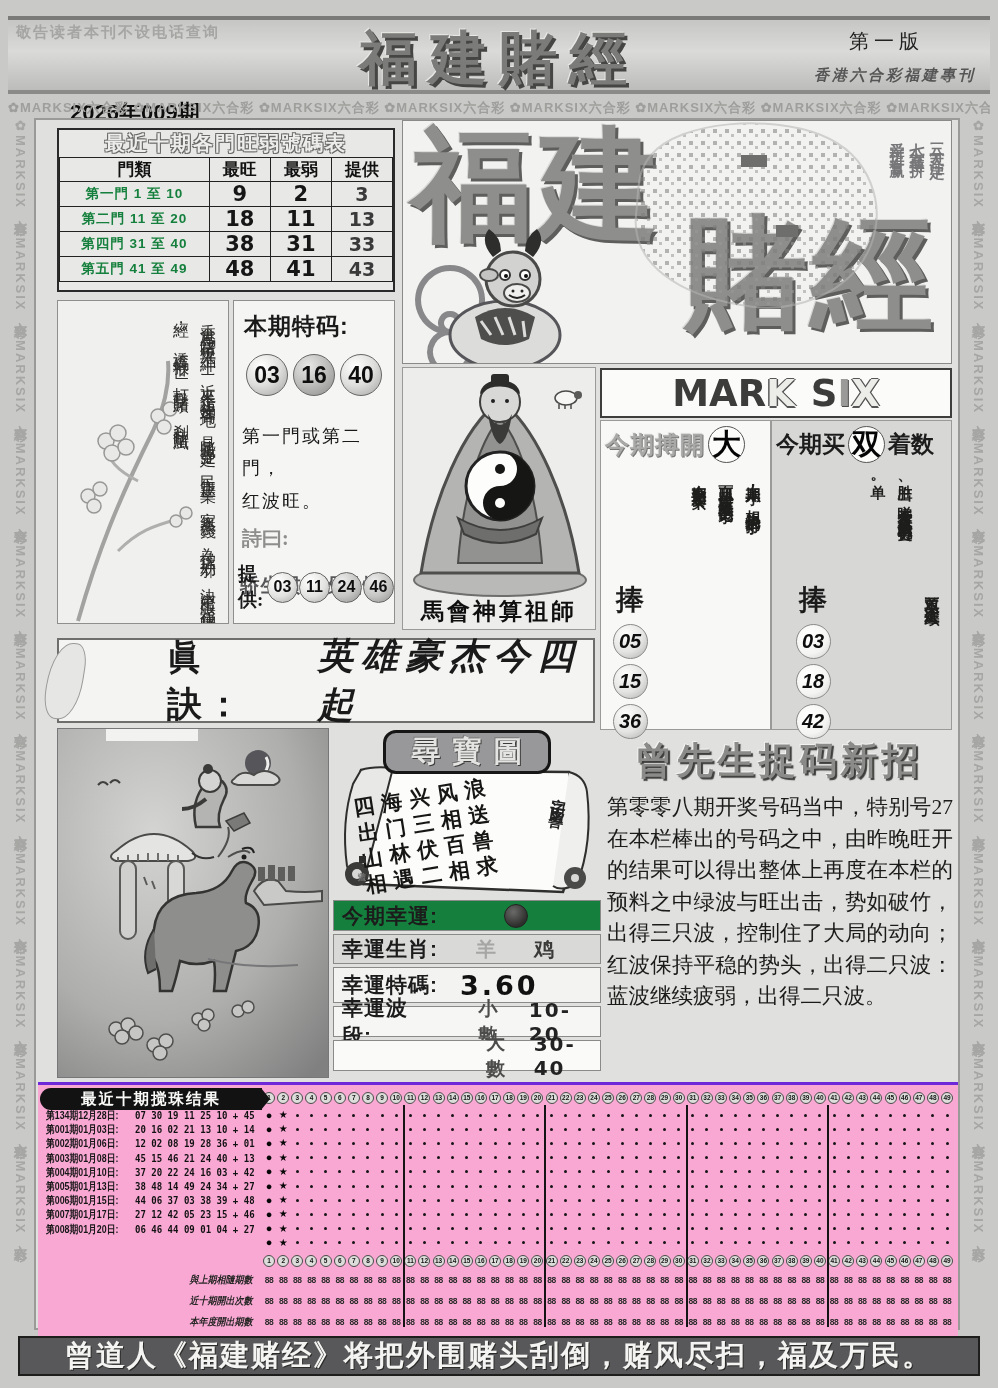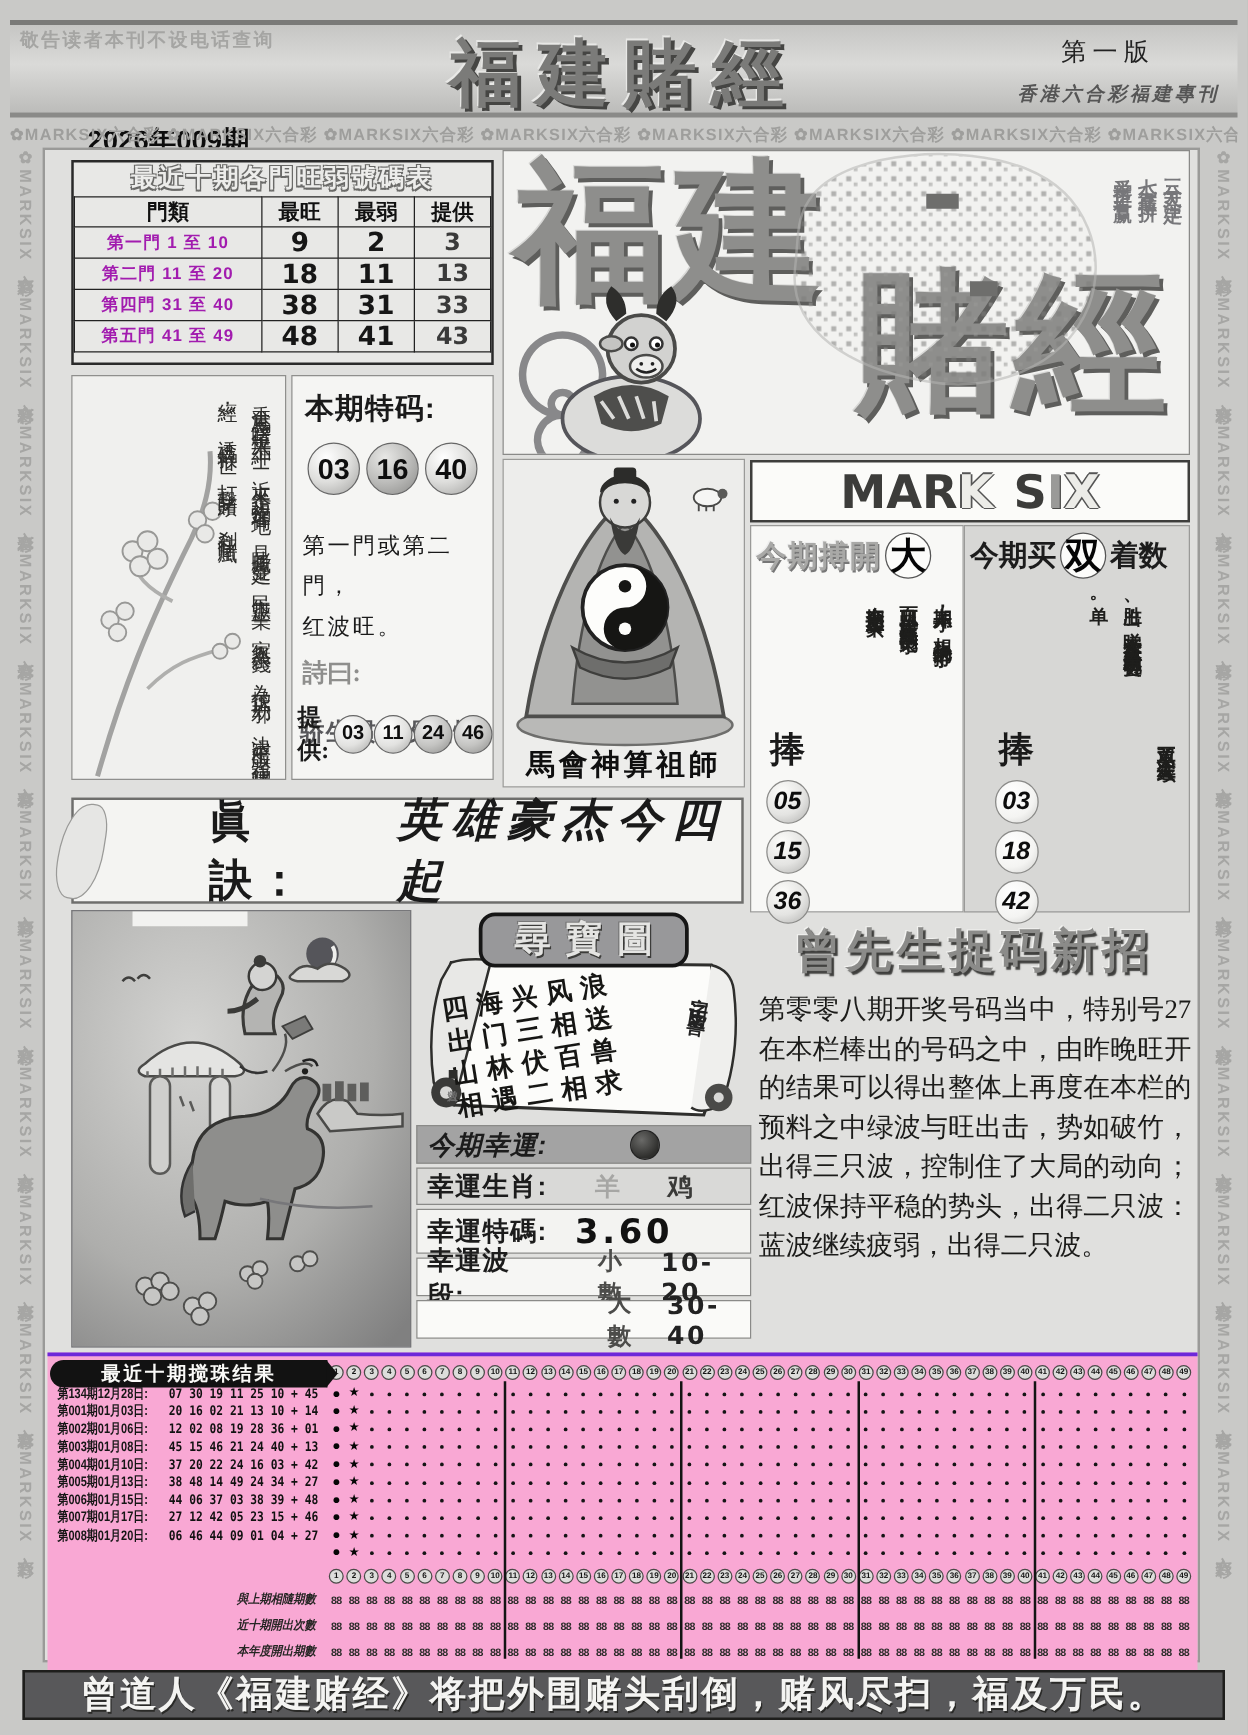--- a/index.html
+++ b/index.html
@@ -30,21 +30,21 @@
   .frame{position:absolute;left:34px;top:118px;width:926px;height:1212px;background:#e0e0de;border:2px solid #9a9a98;}
 
   
   .hot-table{position:absolute;left:57px;top:128px;width:338px;height:164px;background:#e8e8e6;border:2px solid #2a2a2a;}
   .hot-title{height:27px;line-height:27px;text-align:center;font-size:20px;font-weight:900;letter-spacing:2px;
     color:#ededeb;text-shadow:1px 1px 0 #6a6a68,-1px -1px 0 #6a6a68,1px -1px 0 #6a6a68,-1px 1px 0 #6a6a68;}
   .hot-table table{width:100%;border-collapse:collapse;table-layout:fixed;}
   .hot-table th,.hot-table td{border:1px solid #222;text-align:center;padding:0;}
   .hot-table th{font-size:17px;font-weight:900;height:23px;color:#111;}
   .hot-table th:first-child{width:45%;} 
-  .gate-cell{font-size:13.5px;font-weight:bold;color:#a21caf;height:22px;letter-spacing:1px;}
+  .gate-cell{font-size:13.5px;font-weight:bold;color:#15803d;height:22px;letter-spacing:1px;}
   .val-cell{font-size:21px;font-weight:bold;color:#161616;font-family:"DejaVu Sans",sans-serif;}
   .val-cell.give{font-size:19px;color:#3a3a3a;}
 
   
   .intro-panel{position:absolute;left:57px;top:300px;width:172px;height:324px;background:#f0f0ee;border:1px solid #8f8f8d;overflow:hidden;}
   .intro-text{position:absolute;right:6px;top:10px;height:300px;writing-mode:vertical-rl;
     font-family:"Liberation Serif",serif;font-size:16px;letter-spacing:4px;line-height:27px;color:#2c2c2a;z-index:2;}
   .plum{position:absolute;left:0;top:0;z-index:1;opacity:.9;}
 
   
@@ -134,21 +134,21 @@
   .tr-scroll{position:absolute;left:0px;top:34px;z-index:1;}
   .tr-poem{position:absolute;left:26px;top:56px;transform:rotate(-9deg);z-index:3;
     font-family:"Liberation Serif",serif;font-size:21px;font-weight:900;letter-spacing:7px;line-height:26px;color:#161614;}
   .tr-note{position:absolute;right:32px;top:58px;writing-mode:vertical-rl;transform:rotate(9deg);z-index:3;
     font-family:"Liberation Serif",serif;font-size:15px;font-weight:bold;letter-spacing:4px;color:#222;}
   .tr-seal{position:absolute;left:22px;top:128px;writing-mode:vertical-rl;font-size:9px;color:#707070;z-index:3;}
   .tr-seal::before{content:"";display:inline-block;width:7px;height:7px;background:#2e2e2c;margin-bottom:2px;}
 
   
   .lucky-row{position:absolute;left:333px;width:268px;border:1px solid #8a8a88;display:flex;align-items:center;}
-  .lr1{top:900px;height:31px;background:#a3a3a3;font-style:italic;}
+  .lr1{top:900px;height:31px;background:#15803d;}
   .lr2{top:934px;height:30px;background:#d9d9d7;}
   .lr3{top:967px;height:36px;background:#f3f3f1;}
   .lr4{top:1006px;height:31px;background:#f6f6f4;}
   .lr5{top:1040px;height:31px;background:#fafaf8;}
   .lk-label{font-size:21px;font-weight:900;letter-spacing:1px;margin-left:8px;color:#1c1c1c;}
   .lk-color-ball{width:24px;height:24px;border-radius:50%;background:radial-gradient(circle at 38% 32%,#6a6a68,#2e2e2c 70%);
     border:1px solid #222;margin-left:66px;}
   .zo{font-size:20px;font-weight:bold;margin-left:38px;}
   .zo0{color:#a6a6a4;} .zo1{color:#3a3a38;}
   .lk-value{font-family:"DejaVu Sans",sans-serif;font-size:27px;font-weight:bold;letter-spacing:3px;margin-left:22px;color:#111;}

